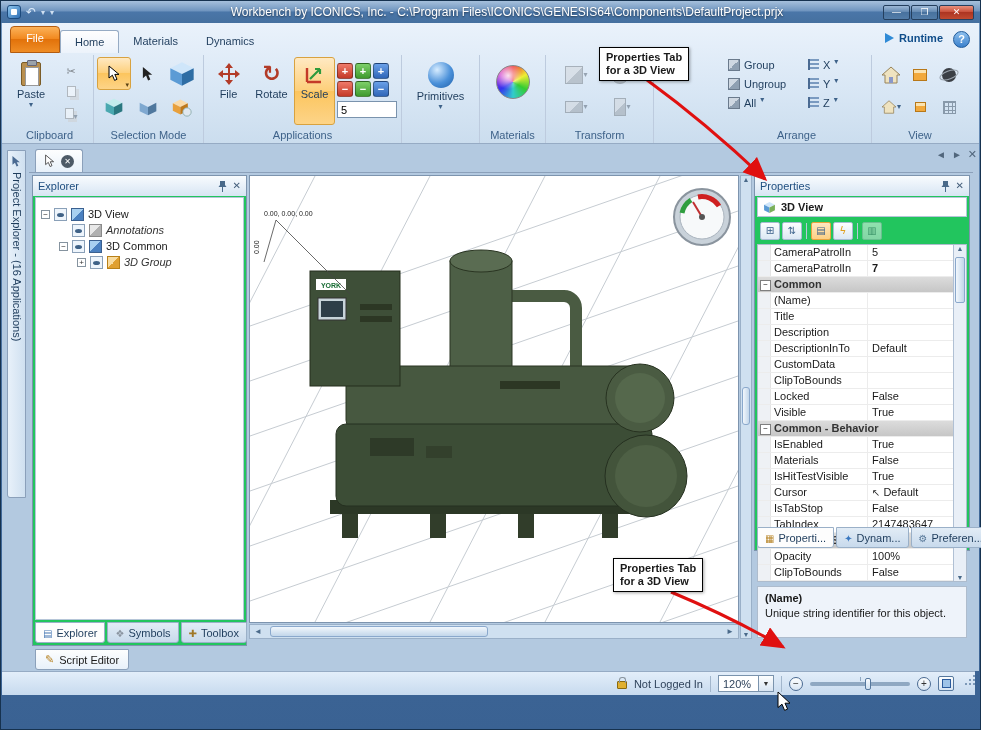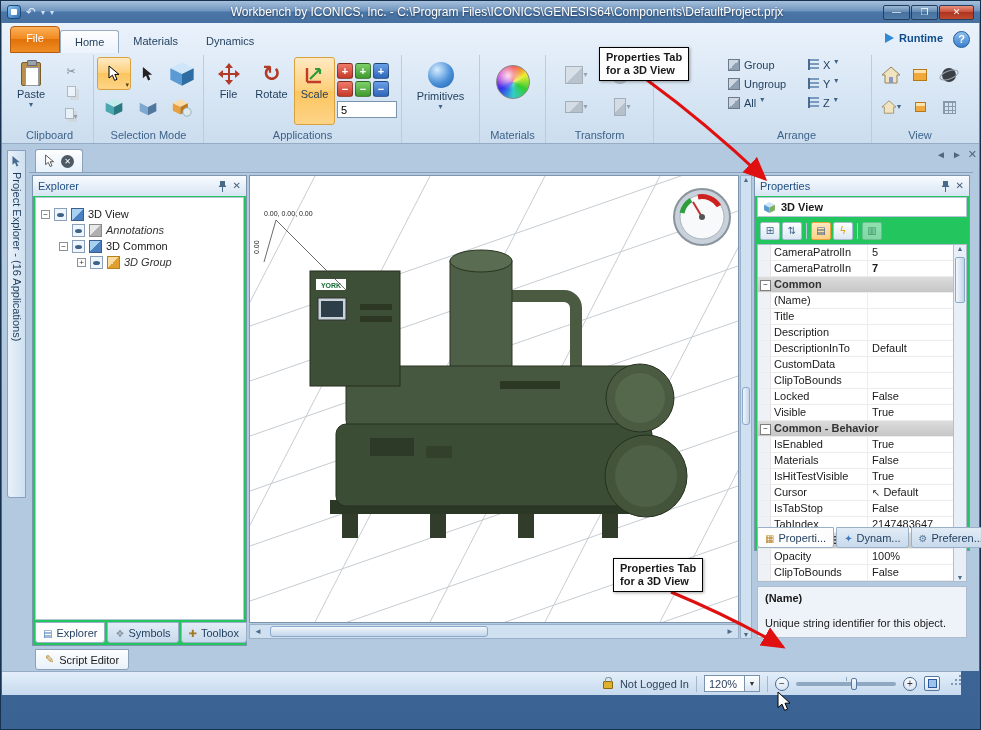--- a/index.html
+++ b/index.html
@@ -163,23 +163,23 @@
 .pgrow.cat .pg-name{flex:1;width:auto;font-weight:bold;color:#333;border-right:none}
 .pgrow.bold .pg-value{font-weight:bold}
 .pgrow.icon-cursor .pg-value::before{content:"↖";margin-right:3px;font-size:10px;color:#222}
 .pscroll{position:absolute;right:0;top:0;bottom:0;width:13px;background:#e9eff7;border-left:1px solid #b0c0d4}
 .pscroll .sarr{position:absolute;left:0;right:0;text-align:center;font-size:7px;color:#4a6a8a}
 .pscroll .sarr.dn{bottom:0}
 .sthumb{position:absolute;left:1px;right:1px;top:12px;height:46px;border:1px solid #8aa8cc;border-radius:2px;
         background:linear-gradient(90deg,#f2f7fc,#c2d6ea)}
 .pdesc{position:absolute;left:2px;right:2px;top:410px;height:52px;border:1px solid #aebccd;background:#eef3fa;padding:5px 7px}
 .pdesc .dt{font-weight:bold}
-.pdesc .dd{margin-top:13px}
-
-.statusbar{position:absolute;left:1px;right:19px;top:670px;height:24px;border-top:1px solid #96abc4;
+.pdesc .dd{margin-top:3px}
+
+.statusbar{position:absolute;left:1px;right:5px;top:670px;height:24px;border-top:1px solid #96abc4;
            background:linear-gradient(#e3eefa,#c7daee)}
 .sb-right{position:absolute;right:8px;top:0;bottom:0;display:flex;align-items:center;gap:7px;color:#30445c}
 .lockico{width:10px;height:8px;background:#e0b030;border:1px solid #8a6a10;border-radius:1px;position:relative;margin-top:3px}
 .lockico::before{content:"";position:absolute;left:1.5px;top:-5px;width:5px;height:5px;border:1.5px solid #8a949e;
                  border-bottom:none;border-radius:3px 3px 0 0}
 .ssep{width:1px;height:16px;background:#a2b6cc}
 .zoomcombo{width:56px;height:17px;background:#fff;border:1px solid #7a93ad;display:flex;align-items:center}
 .zoomcombo .zval{flex:1;padding-left:4px}
 .zoomcombo .zdrop{width:15px;height:100%;border-left:1px solid #7a93ad;background:linear-gradient(#fdfefe,#d7e4f2);
                   text-align:center;font-size:7px;line-height:15px;color:#333}

